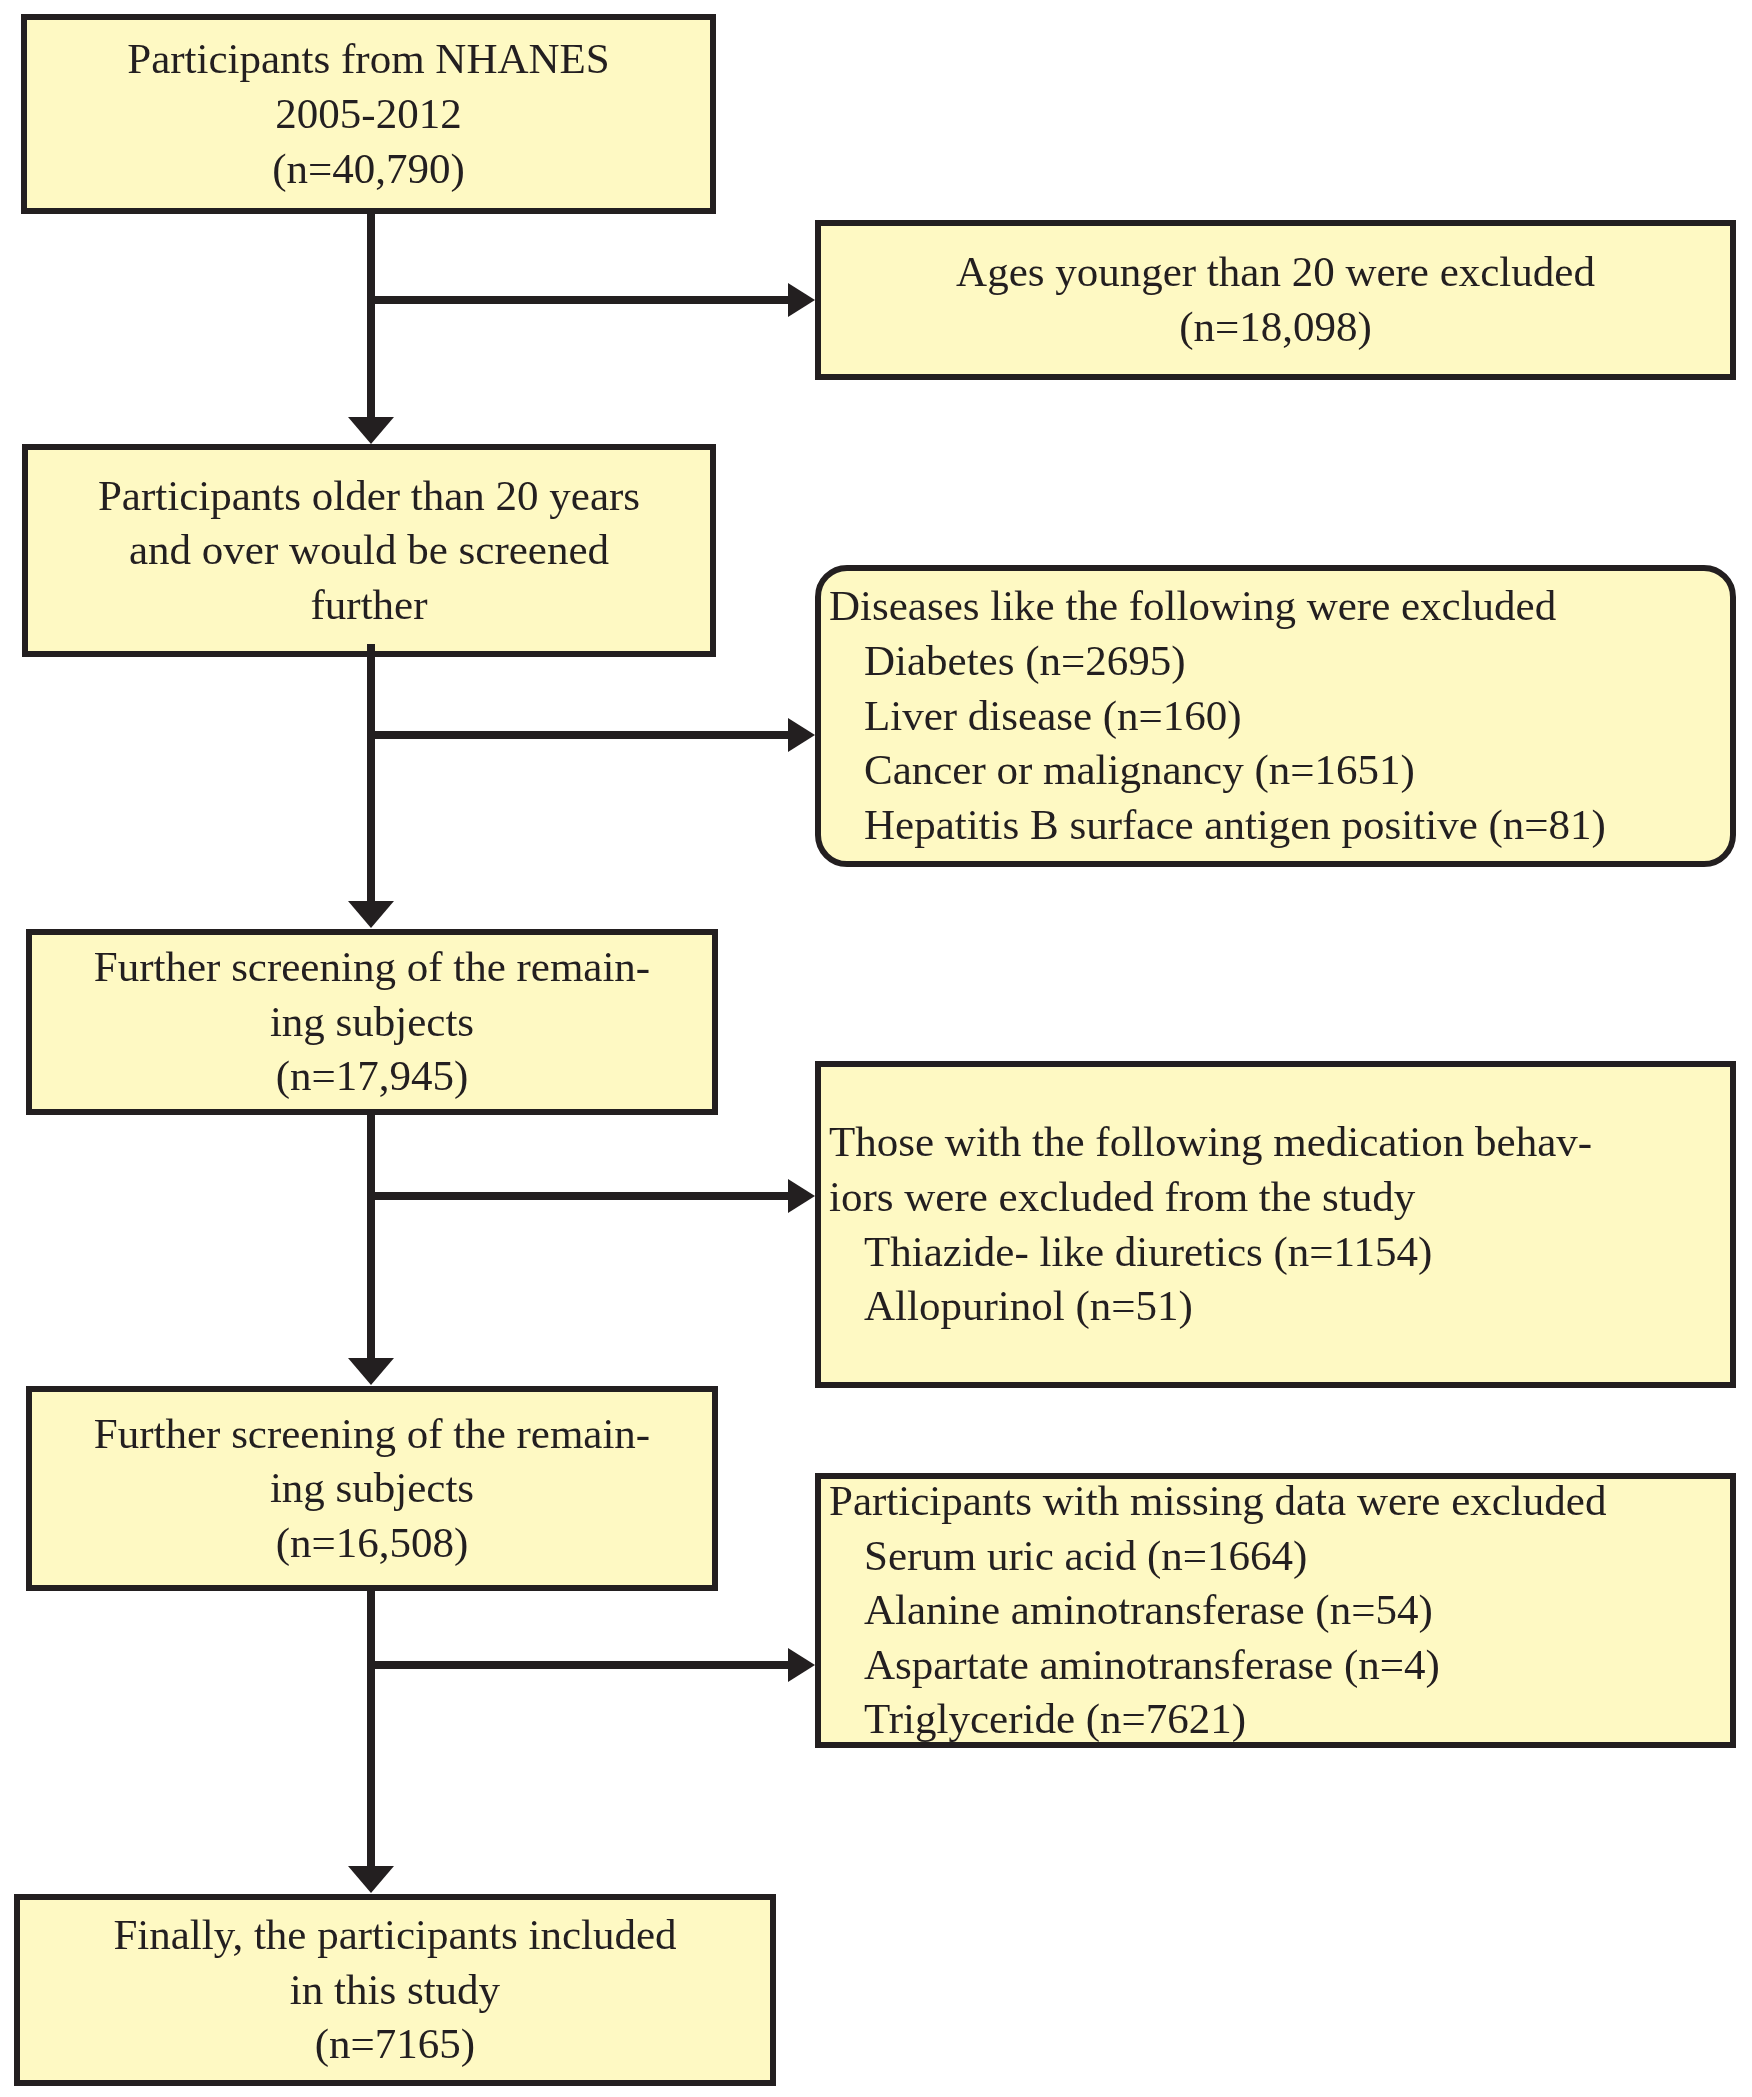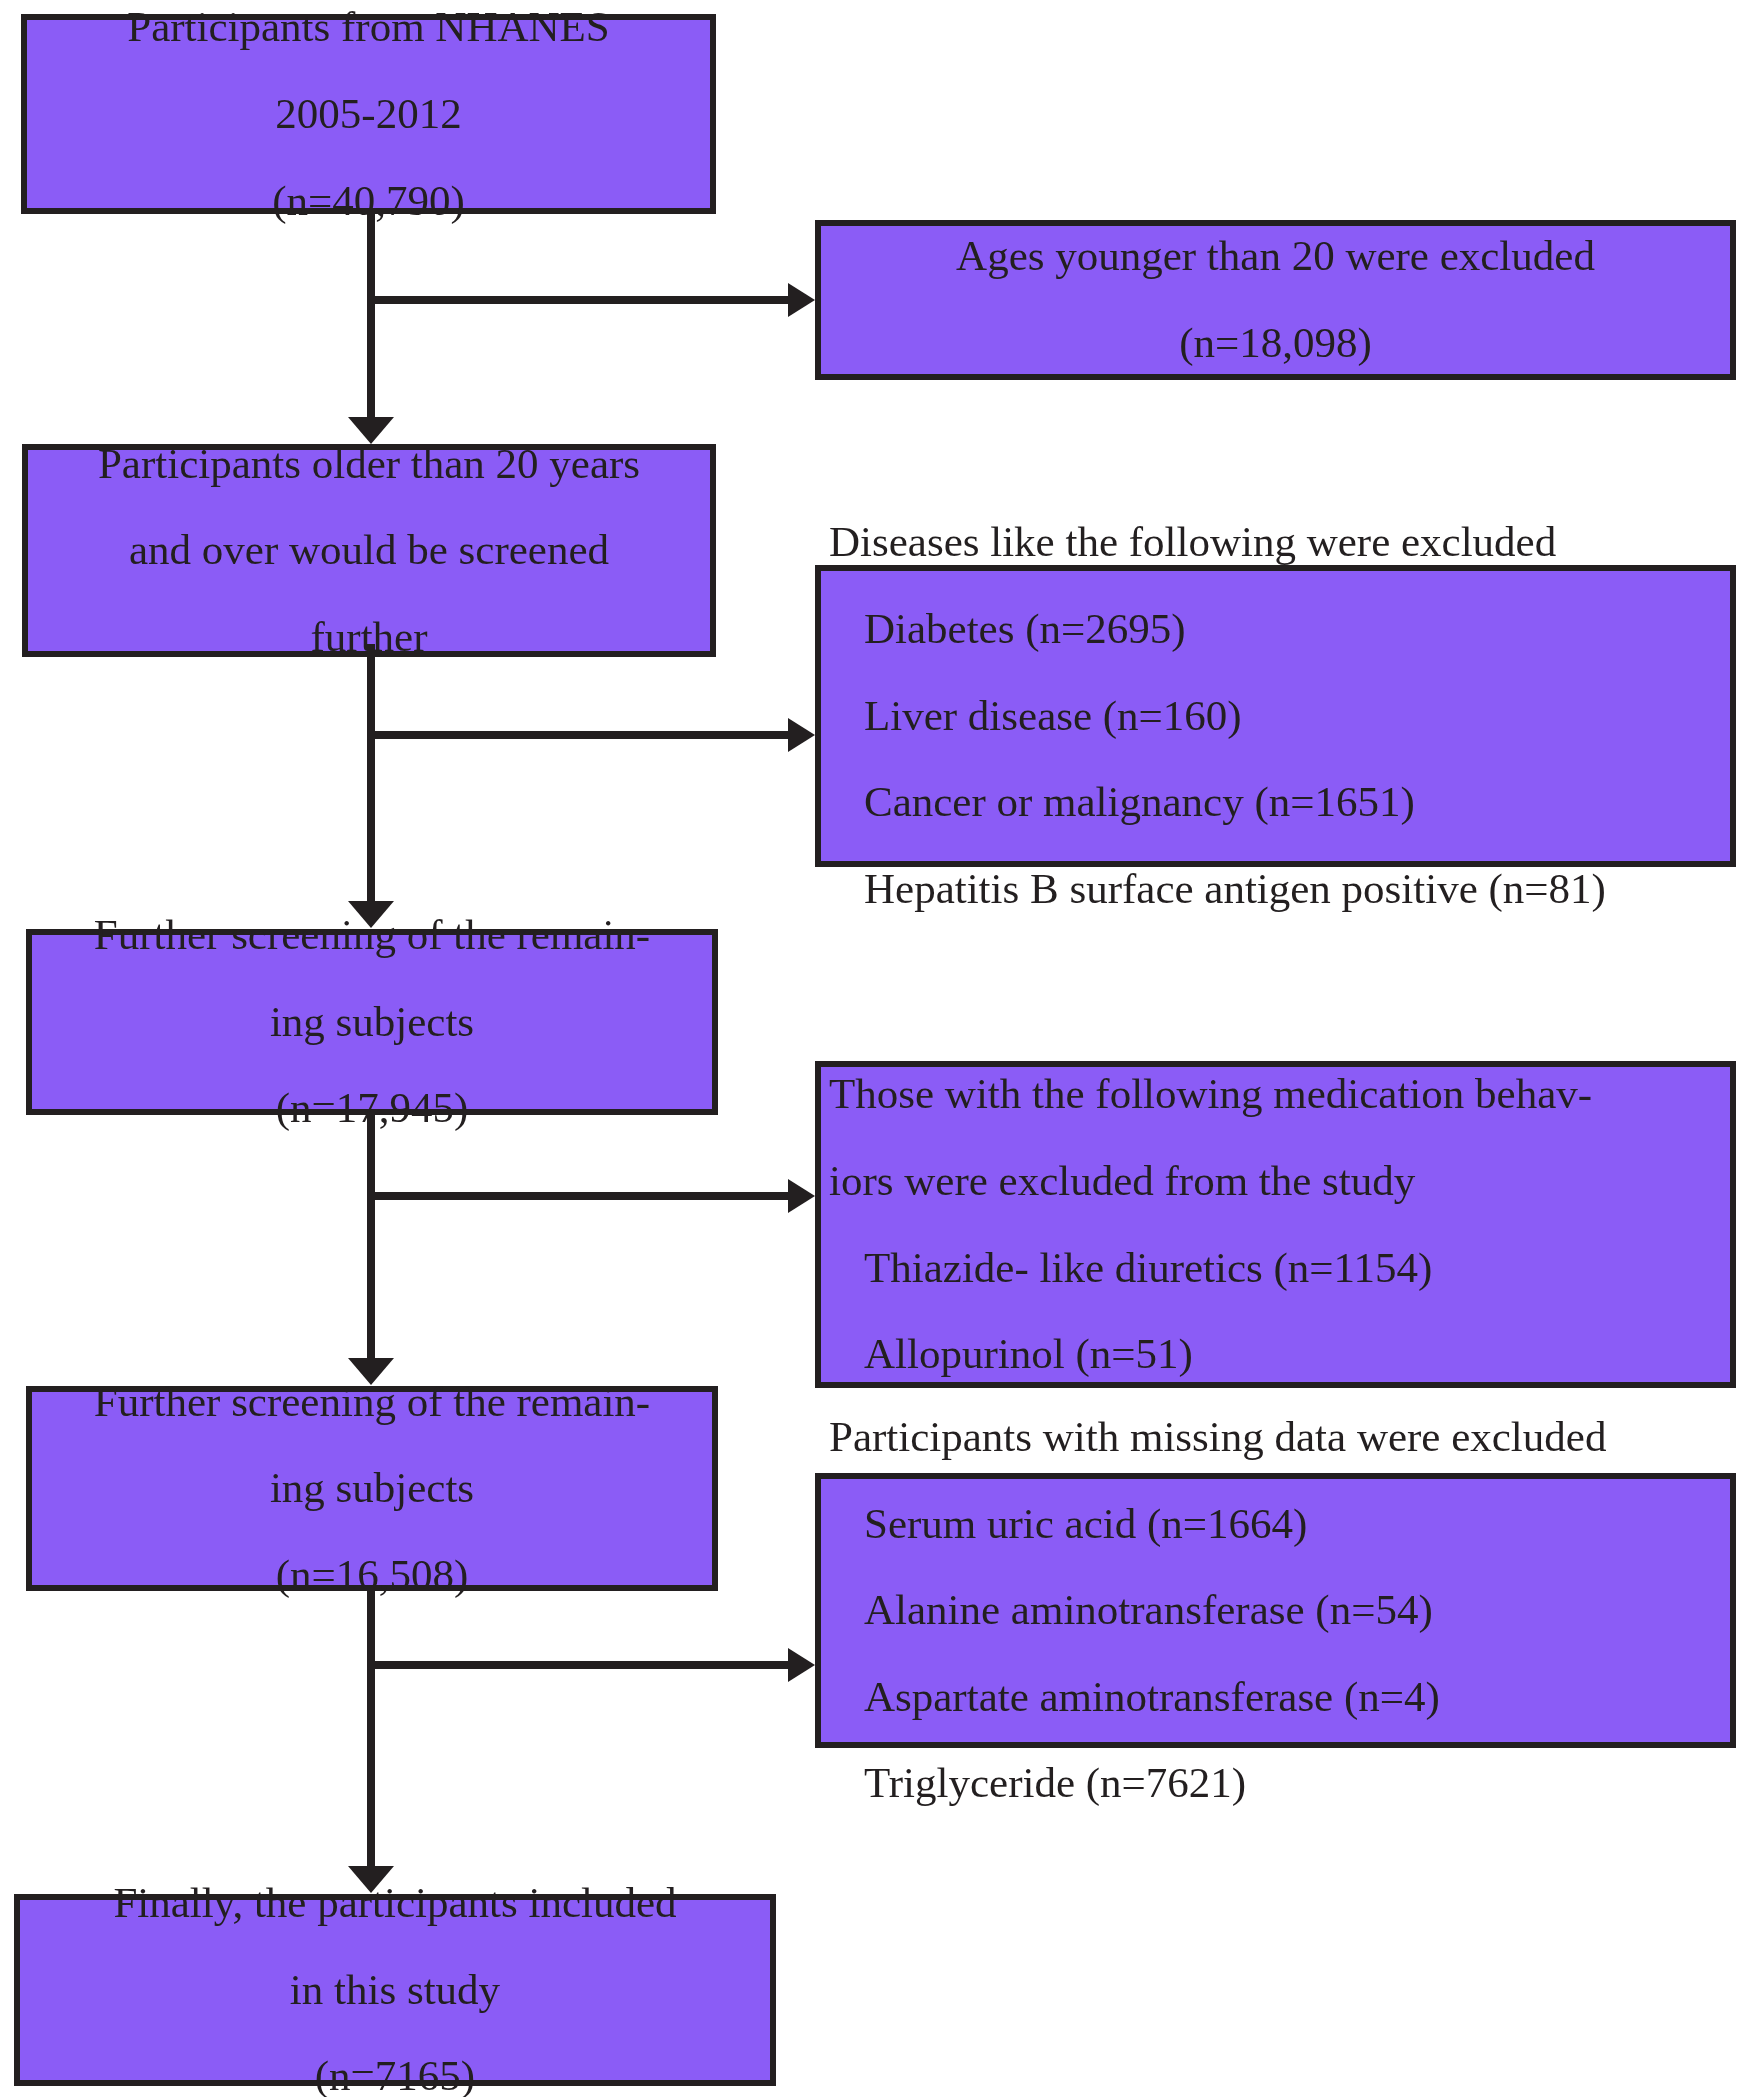--- a/index.html
+++ b/index.html
@@ -8,43 +8,42 @@
     width: 1752px;
     height: 2097px;
     background: #ffffff;
     font-family: "Liberation Serif", "DejaVu Serif", serif;
     color: #231f20;
   }
   .box {
     position: absolute;
     box-sizing: border-box;
     border: 6.9px solid #231f20;
-    background: #8b5cf6;
+    background: #fef9c3;
     display: flex;
     flex-direction: column;
     justify-content: center;
     font-size: 43px;
     line-height: 1.27;
     white-space: nowrap;
-    gap: 32px;
   }
   .box.center { text-align: center; }
   .box.left   { text-align: left; padding-left: 8px; padding-right: 4.6px; }
   .ln { display: block; }
   .left .indent { padding-left: 35px; }
 
   
   .b1 { left: 21px;   top: 14.3px;   width: 695px; height: 200px; }
   .b3 { left: 22px;   top: 444px;  width: 694px; height: 213px; }
   .b5 { left: 26px;   top: 929px; width: 692px; height: 186px; }
   .b7 { left: 26px;   top: 1386px; width: 692px; height: 205px; }
   .b9 { left: 14px;   top: 1894px; width: 762px; height: 192px; }
   
   .b2 { left: 815px; top: 220px;  width: 921px; height: 160px; }
-  .b4 { left: 815px; top: 565px;  width: 921px; height: 302px; }
+  .b4 { left: 815px; top: 565px;  width: 921px; height: 302px; border-radius: 32px; }
   .b6 { left: 815px; top: 1061px; width: 921px; height: 327px; }
   .b8 { left: 815px; top: 1473px; width: 921px; height: 275px; }
 
   
   .vline { position: absolute; left: 367px; width: 8px; background: #231f20; }
   .v1 { top: 212px;  height: 206px; }
   .v2 { top: 644px; height: 257px; }
   .v3 { top: 1112px; height: 247px; }
   .v4 { top: 1588px; height: 279px; }
 

